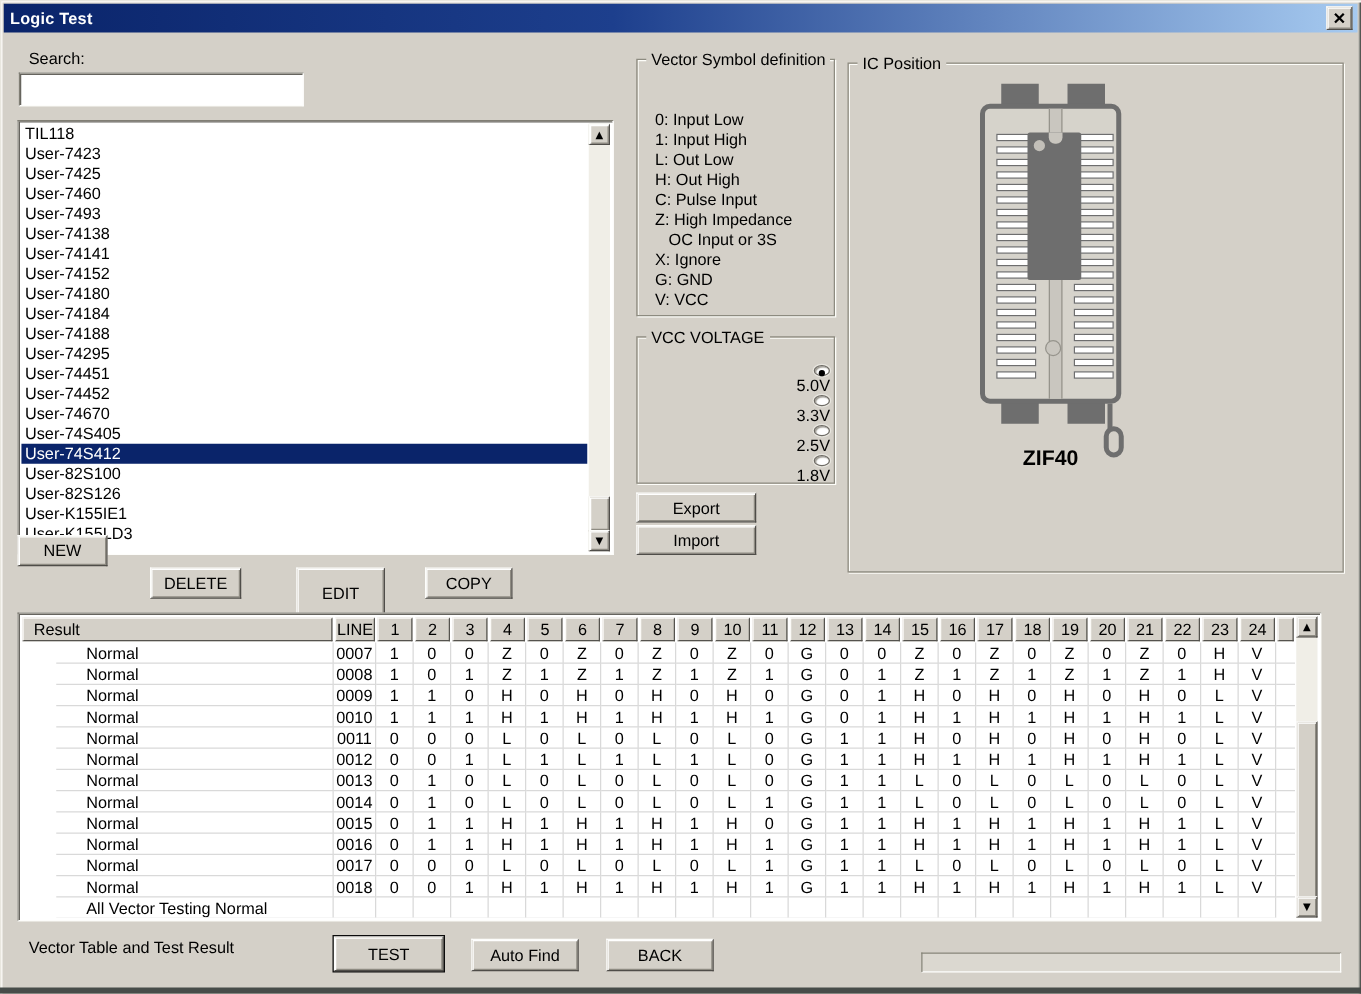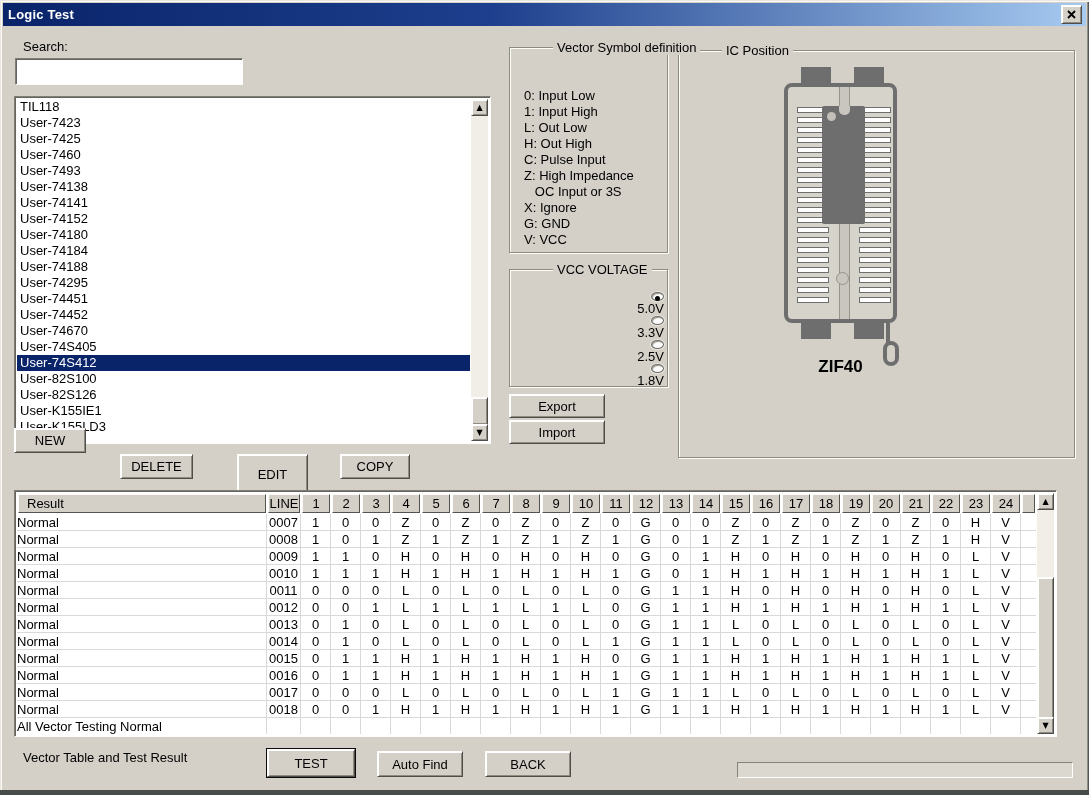--- a/index.html
+++ b/index.html
@@ -67,21 +67,21 @@
   #table-scrollbar { right:2px; top:2px; bottom:2px; width:17px; }
   
   #btn-new    { left:14px;  top:428px; width:72px; height:25px; }
   #btn-delete { left:120px; top:454px; width:73px; height:25px; }
   #btn-edit   { left:237px; top:454px; width:71px; height:41px; }
   #btn-copy   { left:340px; top:454px; width:70px; height:25px; }
   
   .group { position:absolute; }
   .group-frame { position:absolute; left:0; right:0; top:7px; bottom:0;
     border:1px solid #8d8b80; box-shadow: inset 1px 1px 0 #fdfdf9, 1px 1px 0 #fdfdf9; }
-  .group-label { position:absolute; top:0; left:8px; background:var(--bg); padding:0 4px; z-index:2; white-space:nowrap;margin-left:36px; }
+  .group-label { position:absolute; top:0; left:8px; background:var(--bg); padding:0 4px; z-index:2; white-space:nowrap; }
   #group-symbols { left:509px; top:40px;  width:159px; height:213px; }
   #vector-symbol-lines { position:absolute; left:15px; top:48px; right:4px; }
   .sym-line { height:16px; line-height:16px; white-space:pre; }
   #group-vcc { left:509px; top:262px; width:159px; height:125px; }
   #vcc-options { position:absolute; left:30px; top:30px; right:4px; }
   .radio-row { height:24px; display:flex; align-items:flex-end;flex-direction:column; }
   .radio { width:13px; height:13px; border-radius:50%; background:#fff; position:relative;
     border:1px solid #6d6a64; box-shadow: inset 1px 1px 1px #9a978e, 0 0 0 1px #e8e6df; }
   .radio.selected::after { content:""; position:absolute; left:3px; top:3px; width:5px; height:5px; border-radius:50%; background:#000; }
   .radio-label { margin-left:6px; }
@@ -115,21 +115,21 @@
   #table-content { position:absolute; left:2px; top:2px; right:20px; bottom:2px; overflow:hidden; background:#fff; }
   .grid-row { display:grid; grid-template-columns:250px 34px repeat(24, 30px) 1fr; }
   #table-header-row { height:21px; }
   .th { margin:1px; height:19px; background:var(--bg);
     border:1px solid; border-color:#fbfaf7 #55534e #55534e #fbfaf7;
     display:flex; align-items:center; justify-content:center; overflow:hidden; }
   .th.result-h { justify-content:flex-start; padding-left:8px; }
   .tr { height:17px; }
   .td { height:17px; border-right:1px solid #d9d9d9; border-bottom:1px solid #d9d9d9;
     display:flex; align-items:center; justify-content:center; overflow:hidden; }
-  .td.result { justify-content:flex-start; padding-left:0; white-space:nowrap; }
+  .td.result { justify-content:flex-start; padding-left:24px; white-space:nowrap;margin-left:28px; }
   .td.filler { border-right:none; }
   
   #footer-caption { position:absolute; left:23px; top:750px; }
   #btn-test     { left:267px; top:749px; width:88px; height:28px; }
   #btn-autofind { left:377px; top:751px; width:86px; height:26px; }
   #btn-back     { left:485px; top:751px; width:86px; height:26px; }
   #status-box { position:absolute; left:737px; top:762px; width:336px; height:16px;
     background:#dbd8d0; border:1px solid; border-color:#868478 #fdfdfb #fdfdfb #868478; }
 </style>
 </head>

